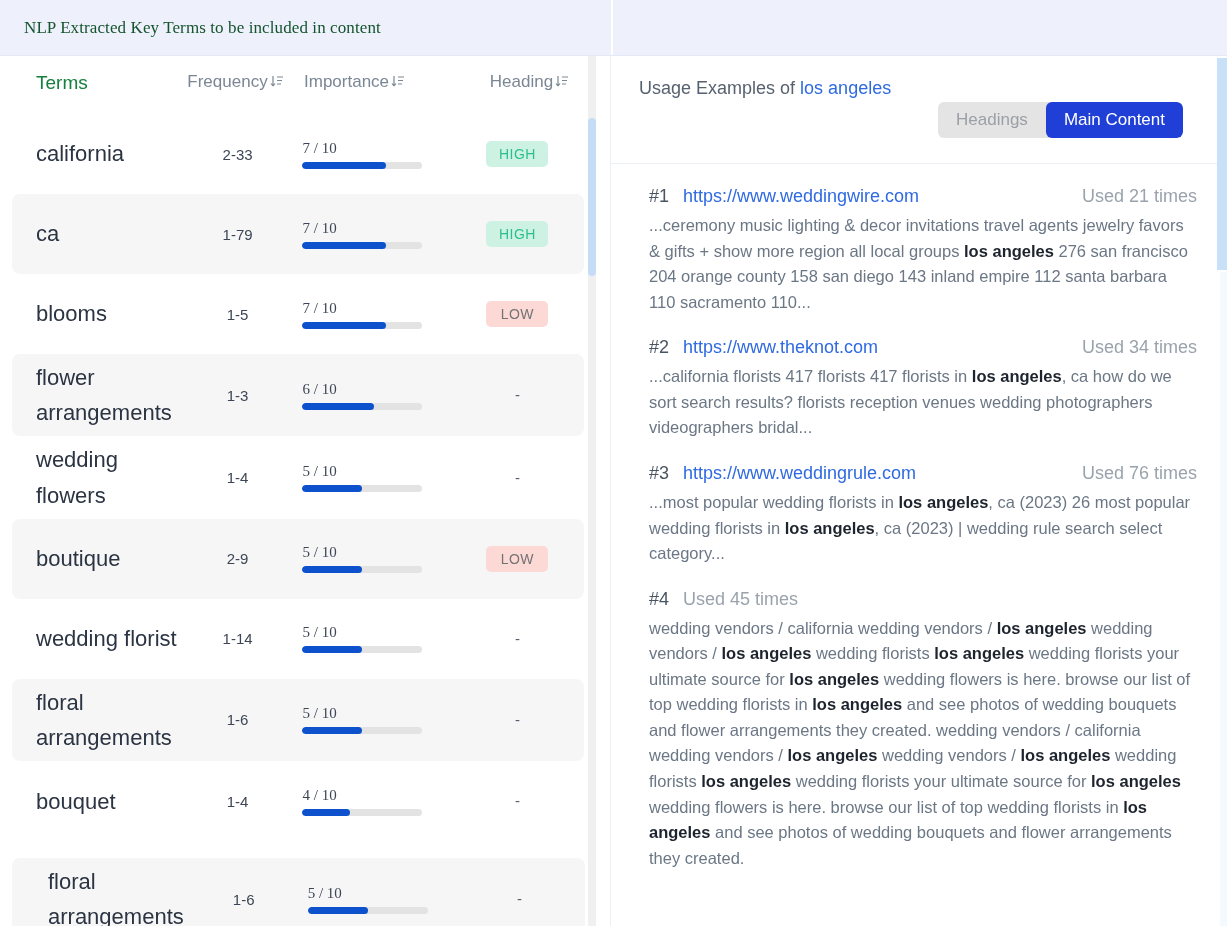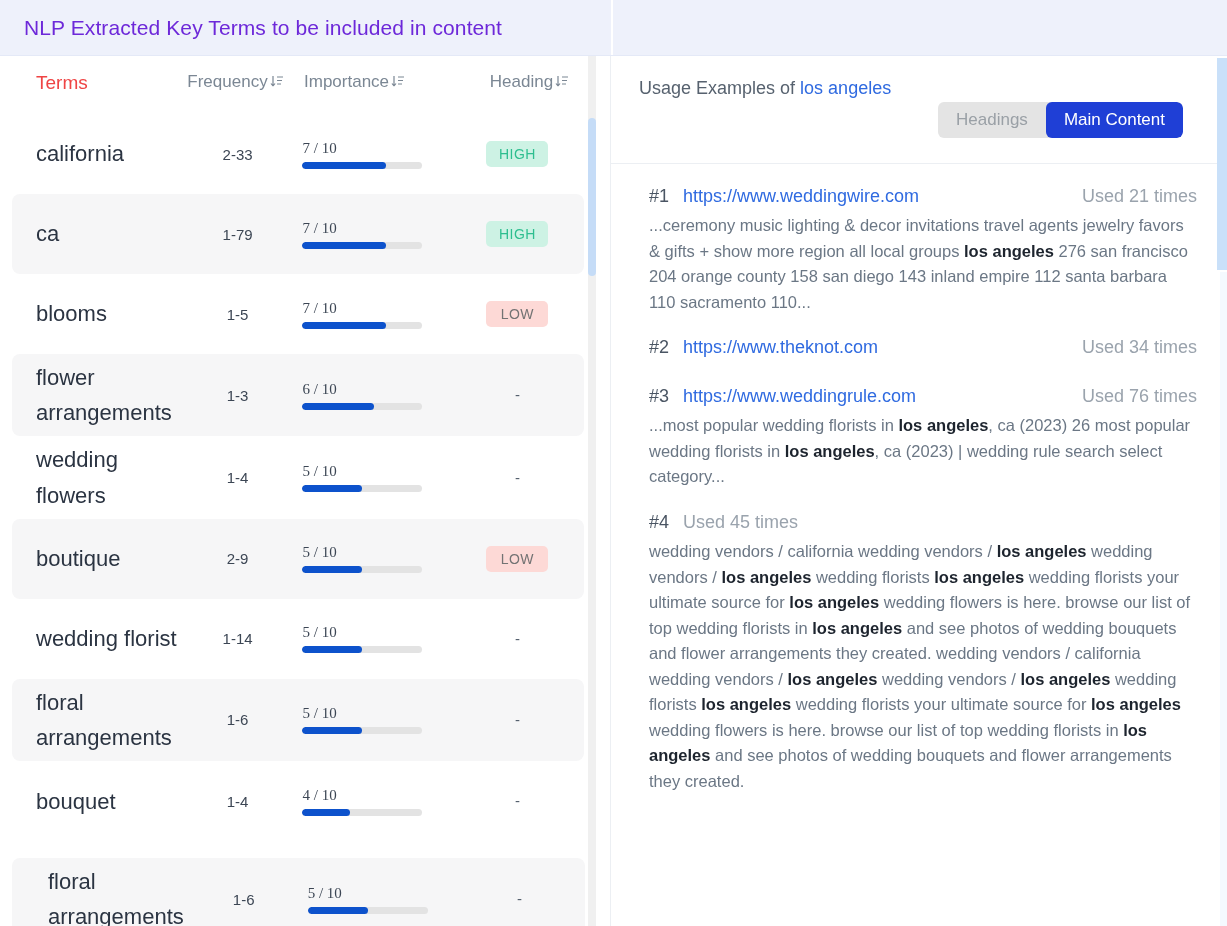--- a/index.html
+++ b/index.html
@@ -24,23 +24,24 @@
   .panel-header {
     height: 56px;
     background: #eef1fb;
     border-bottom: 1px solid #e4e9f7;
     display: flex;
     align-items: center;
     padding: 0 0 0 24px;
     position: relative;
   }
   .panel-header .title {
-    font-size: 21px;
-    color: #6d28d9;
+    font-size: 17px;
+    color: #14532d;
     letter-spacing: 0.1px;
+    font-family: Liberation Serif, serif;
   }
   .panel-header .hdr-split {
     position: absolute;
     left: 611px; top: 0; bottom: 0;
     width: 2px;
     background: #ffffff;
   }
 
   
   .body {
@@ -76,21 +77,21 @@
   .col-freq   { width: 128px; text-align: center; }
   .col-imp    { width: 160px; padding-left: 4px; }
   .col-head   { width: 140px; text-align: center; }
 
   .terms-head .th {
     font-size: 17px;
     color: #7b8794;
     white-space: nowrap;
   }
   .terms-head .th.terms-th {
-    color: #ef4444;
+    color: #15803d;
     font-size: 19px;
     cursor: pointer;
   }
   .sort-icon {
     display: inline-block;
     vertical-align: -2px;
     margin-left: 2px;
   }
 
   .terms-body {
@@ -478,20 +479,21 @@
               <span class="u-used">Used 21 times</span>
             </div>
             <div class="u-snippet"><span>...ceremony music lighting &amp; decor invitations travel agents jewelry favors &amp; gifts + show more region all local groups </span><b>los angeles</b><span> 276 san francisco 204 orange county 158 san diego 143 inland empire 112 santa barbara 110 sacramento 110...</span></div>
           </div>
           <div class="usage-item">
             <div class="usage-item-head">
               <span class="u-rank">#2</span>
               <span class="u-url">https://www.theknot.com</span>
               <span class="u-used">Used 34 times</span>
             </div>
+            <div class="u-snippet"><span>...california florists 417 florists 417 florists in </span><b>los angeles</b><span>, ca how do we sort search results? florists reception venues wedding photographers videographers bridal...</span></div>
           </div>
           <div class="usage-item">
             <div class="usage-item-head">
               <span class="u-rank">#3</span>
               <span class="u-url">https://www.weddingrule.com</span>
               <span class="u-used">Used 76 times</span>
             </div>
             <div class="u-snippet"><span>...most popular wedding florists in </span><b>los angeles</b><span>, ca (2023) 26 most popular wedding florists in </span><b>los angeles</b><span>, ca (2023) | wedding rule search select category...</span></div>
           </div>
           <div class="usage-item">

